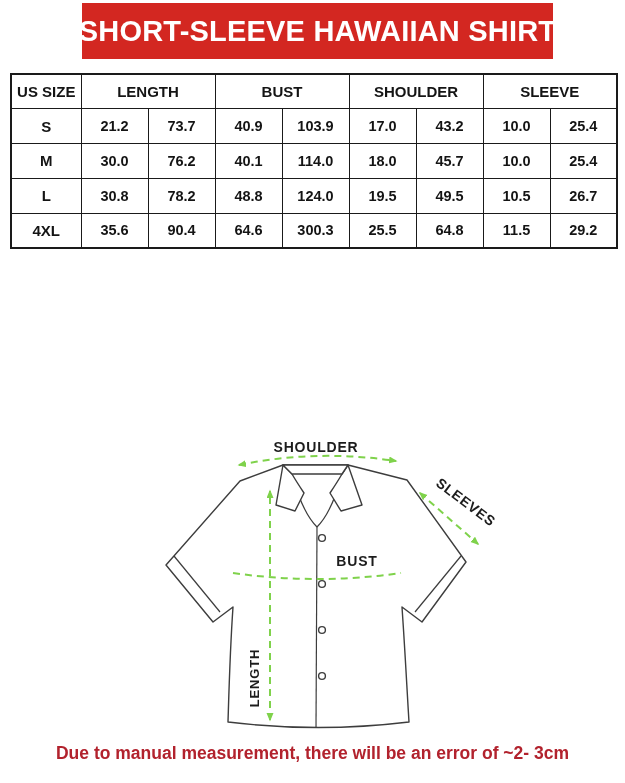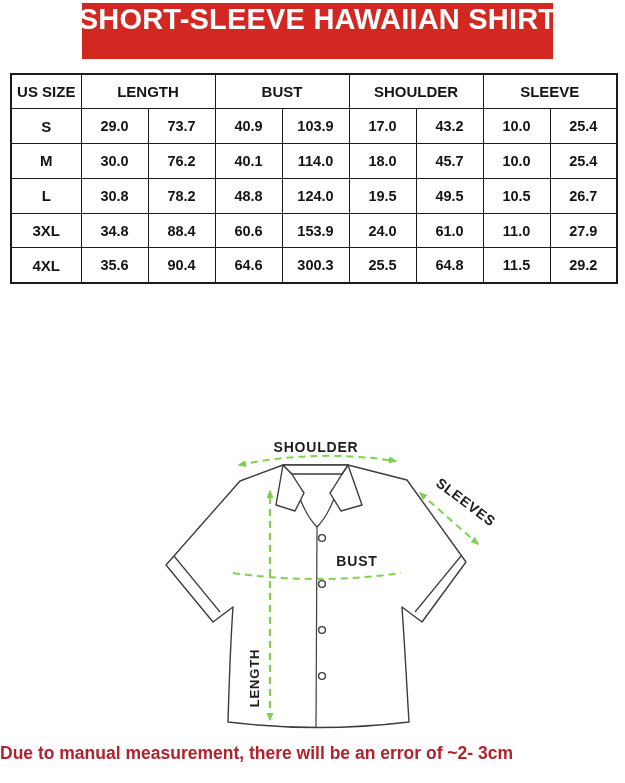--- a/index.html
+++ b/index.html
@@ -5,21 +5,21 @@
   html,body { margin:0; padding:0; }
   body {
     width:625px; height:783px; position:relative; background:#ffffff;
     font-family:"Liberation Sans", sans-serif; overflow:hidden;
   }
 
   
   .banner {
     position:absolute; left:82px; top:3px; width:471px; height:56px;
     background:#d32721; color:#ffffff;
-    display:flex; justify-content:center;
+    display:flex; align-items:center; justify-content:center;
     font-size:29px; font-weight:700; letter-spacing:0.2px; white-space:nowrap;
   }
 
   
   table.size-chart {
     position:absolute; left:10px; top:73px; width:607px;
     border-collapse:collapse; table-layout:fixed;
     border:2.5px solid #1a1a1a;
   }
   table.size-chart col.c-size { width:70px; }
@@ -38,21 +38,21 @@
   .diagram .thin    { fill:none; stroke:#3d3d3d; stroke-width:1.2; }
   .diagram .green   { fill:none; stroke:#7fd24b; stroke-width:2; stroke-dasharray:7 5; }
   .diagram text {
     font-family:"Liberation Sans", sans-serif; font-weight:700;
     fill:#1c1c1c; letter-spacing:0.8px;
   }
 
   
   .note {
     position:absolute; left:0; right:0; top:743px;
-    color:#b2222d; font-size:17.5px; font-weight:700;
+    text-align:center; color:#b2222d; font-size:17.5px; font-weight:700;
   }
 </style>
 </head>
 <body>
 
 <div class="banner">
   <span>SHORT-SLEEVE HAWAIIAN SHIRT</span>
 </div>
 
 <table class="size-chart">
@@ -70,21 +70,21 @@
   <tbody>
       <tr>
     <th>US SIZE</th>
     <th colspan="2">LENGTH</th>
     <th colspan="2">BUST</th>
     <th colspan="2">SHOULDER</th>
     <th colspan="2">SLEEVE</th>
   </tr>
   <tr>
     <th>S</th>
-    <td>29.0</td>
+    <td>21.2</td>
     <td>73.7</td>
     <td>40.9</td>
     <td>103.9</td>
     <td>17.0</td>
     <td>43.2</td>
     <td>10.0</td>
     <td>25.4</td>
   </tr>
   <tr>
     <th>M</th>
@@ -100,31 +100,20 @@
   <tr>
     <th>L</th>
     <td>30.8</td>
     <td>78.2</td>
     <td>48.8</td>
     <td>124.0</td>
     <td>19.5</td>
     <td>49.5</td>
     <td>10.5</td>
     <td>26.7</td>
-  </tr>
-  <tr>
-    <th>3XL</th>
-    <td>34.8</td>
-    <td>88.4</td>
-    <td>60.6</td>
-    <td>153.9</td>
-    <td>24.0</td>
-    <td>61.0</td>
-    <td>11.0</td>
-    <td>27.9</td>
   </tr>
   <tr>
     <th>4XL</th>
     <td>35.6</td>
     <td>90.4</td>
     <td>64.6</td>
     <td>300.3</td>
     <td>25.5</td>
     <td>64.8</td>
     <td>11.5</td>

